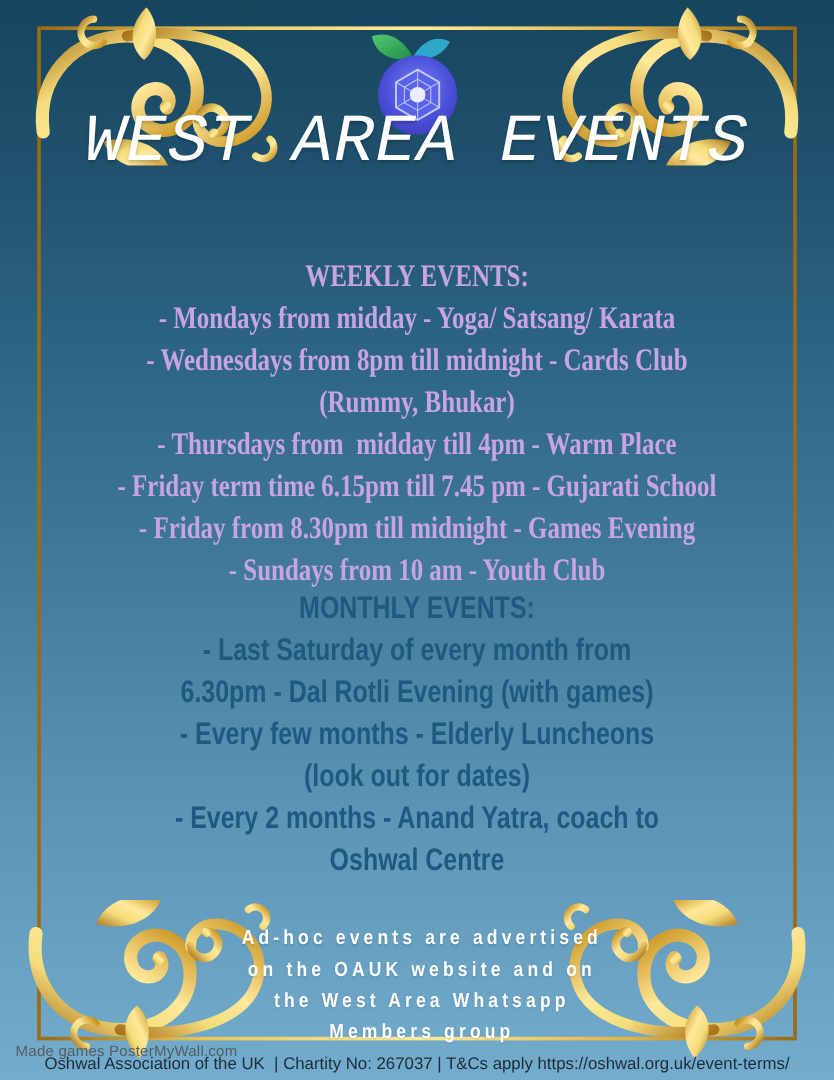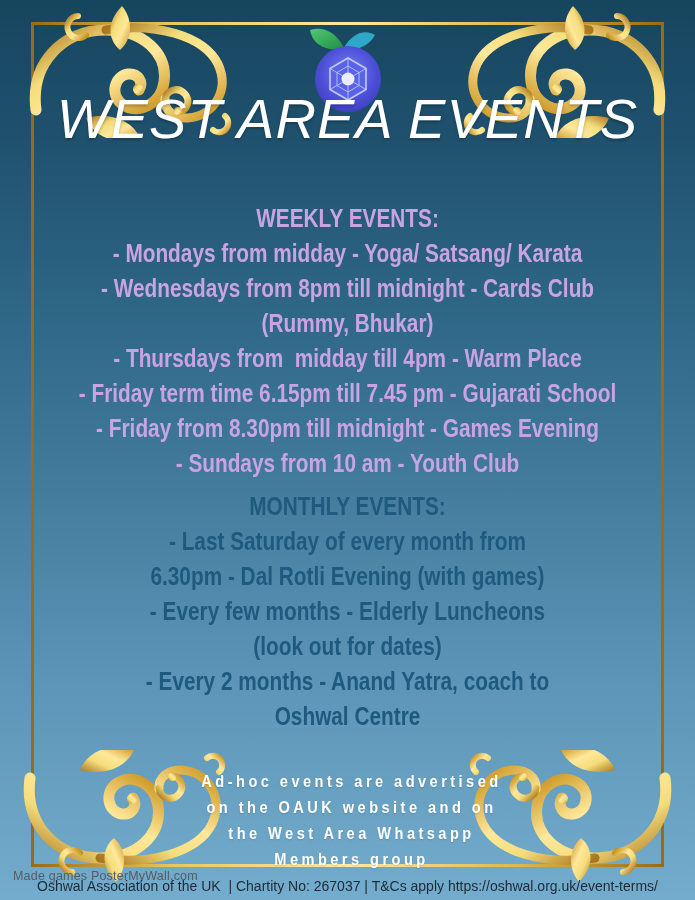--- a/index.html
+++ b/index.html
@@ -21,27 +21,27 @@
     pointer-events:none;
   }
   .ornament{position:absolute; width:212px; height:132px;}
   .orn-tl{left:26px; top:6px;}
   .orn-tr{right:26px; top:6px; transform:scaleX(-1);}
   .orn-bl{left:20px; top:750px; transform:scaleY(-1);}
   .orn-br{right:20px; top:750px; transform:scale(-1,-1);}
   .logo{position:absolute; left:50%; top:28px; transform:translateX(-50%); width:82px; height:86px;}
   .title{
     position:absolute; top:86px; left:0; width:100%; text-align:center;
-    font-family:Liberation Sans, sans-serif; font-style:italic;
+    font-family:Liberation Mono, monospace; font-style:italic;
     font-size:56px; font-weight:400; color:var(--title-text,#ffffff);
     letter-spacing:1px; text-shadow:0 2px 3px rgba(0,0,0,0.25);
     white-space:nowrap;
   }
   .events{position:absolute; left:0; width:100%; text-align:center;}
-  .weekly{top:201px; color:var(--weekly-text,#c9a4e2);}
+  .weekly{top:212px; color:var(--weekly-text,#c9a4e2);font-family:Liberation Serif, serif;}
   .monthly{top:489px; color:var(--monthly-text,#1d5a7e);}
   .line{
     font-weight:700; font-size:26px; line-height:35px;
     white-space:pre; transform:scaleX(0.8); transform-origin:50% 50%;
   }
   .adhoc{position:absolute; top:769px; left:4px; width:100%; text-align:center; color:var(--adhoc-text,#ffffff);}
   .adhoc .aline{
     font-weight:700; font-size:17px; line-height:26px; letter-spacing:4px;
     white-space:pre; transform:scaleX(0.86); transform-origin:50% 50%;
     text-shadow:0 1px 2px rgba(0,0,0,0.15);

